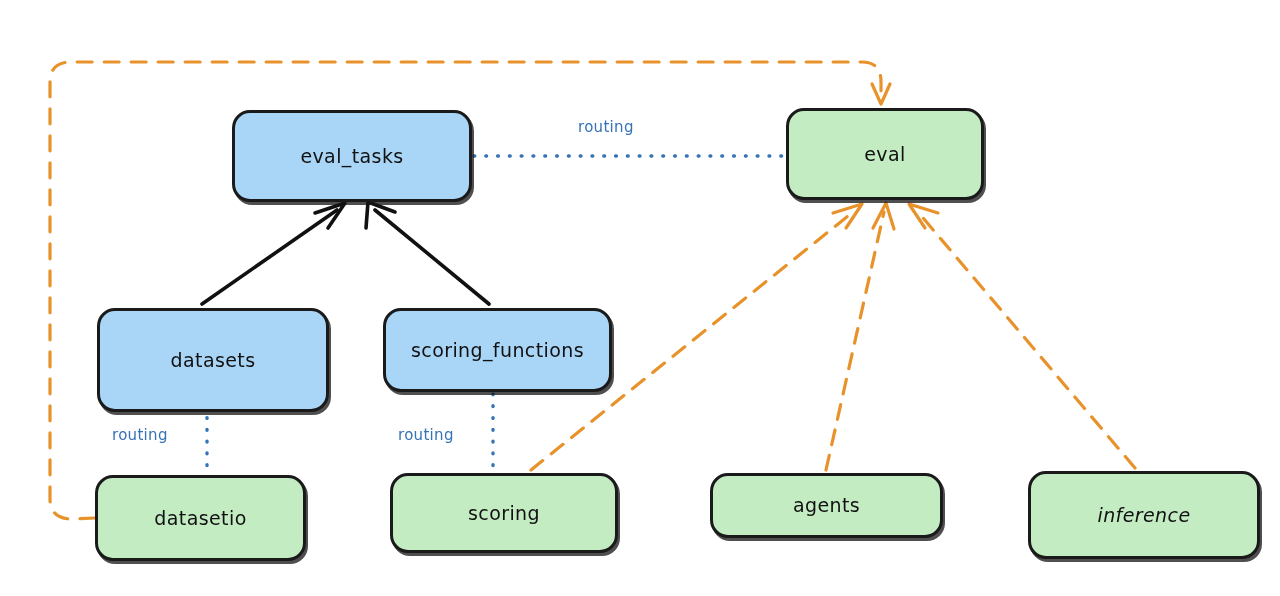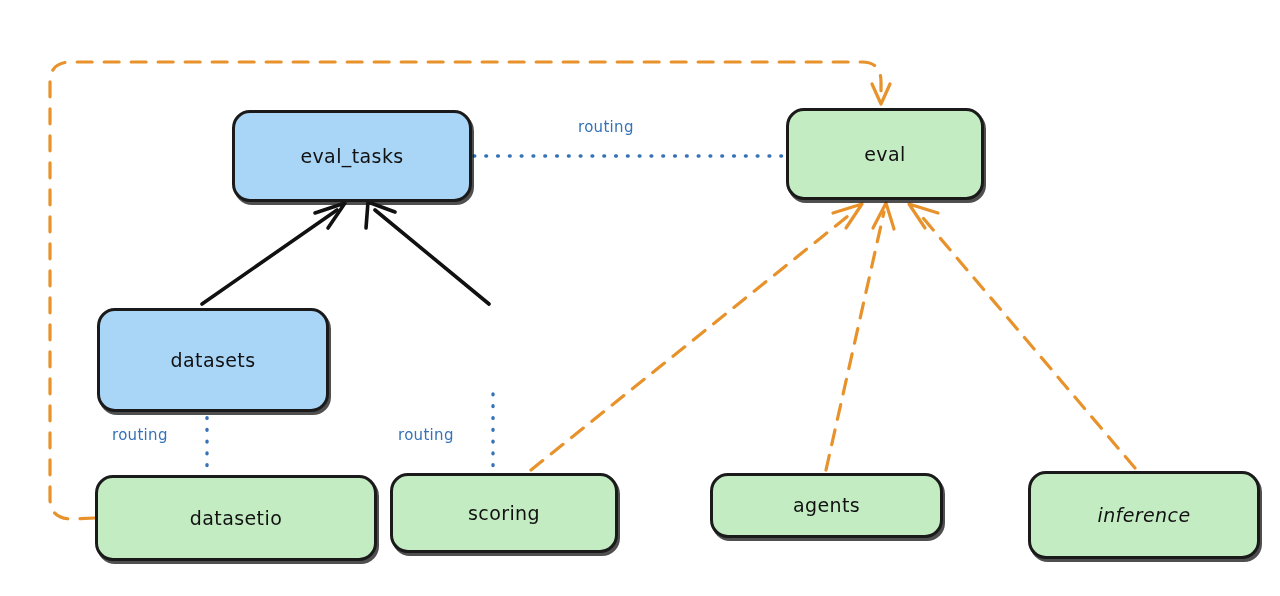--- a/index.html
+++ b/index.html
@@ -114,22 +114,25 @@
   </div>
 
   <div class="node green" style="left:786px; top:108px; width:198px; height:92px;">
     <span class="node-label">eval</span>
   </div>
 
   <div class="node blue" style="left:97px; top:308px; width:232px; height:104px;">
     <span class="node-label">datasets</span>
   </div>
 
+  <div class="node blue" style="left:383px; top:308px; width:229px; height:84px;">
+    <span class="node-label">scoring_functions</span>
+  </div>
 
-  <div class="node green" style="left:95px; top:475px; width:282px; height:86px;">
+  <div class="node green" style="left:95px; top:475px; width:211px; height:86px;">
     <span class="node-label">datasetio</span>
   </div>
 
   <div class="node green" style="left:390px; top:473px; width:228px; height:80px;">
     <span class="node-label">scoring</span>
   </div>
 
   <div class="node green" style="left:710px; top:473px; width:233px; height:65px;">
     <span class="node-label">agents</span>
   </div>

